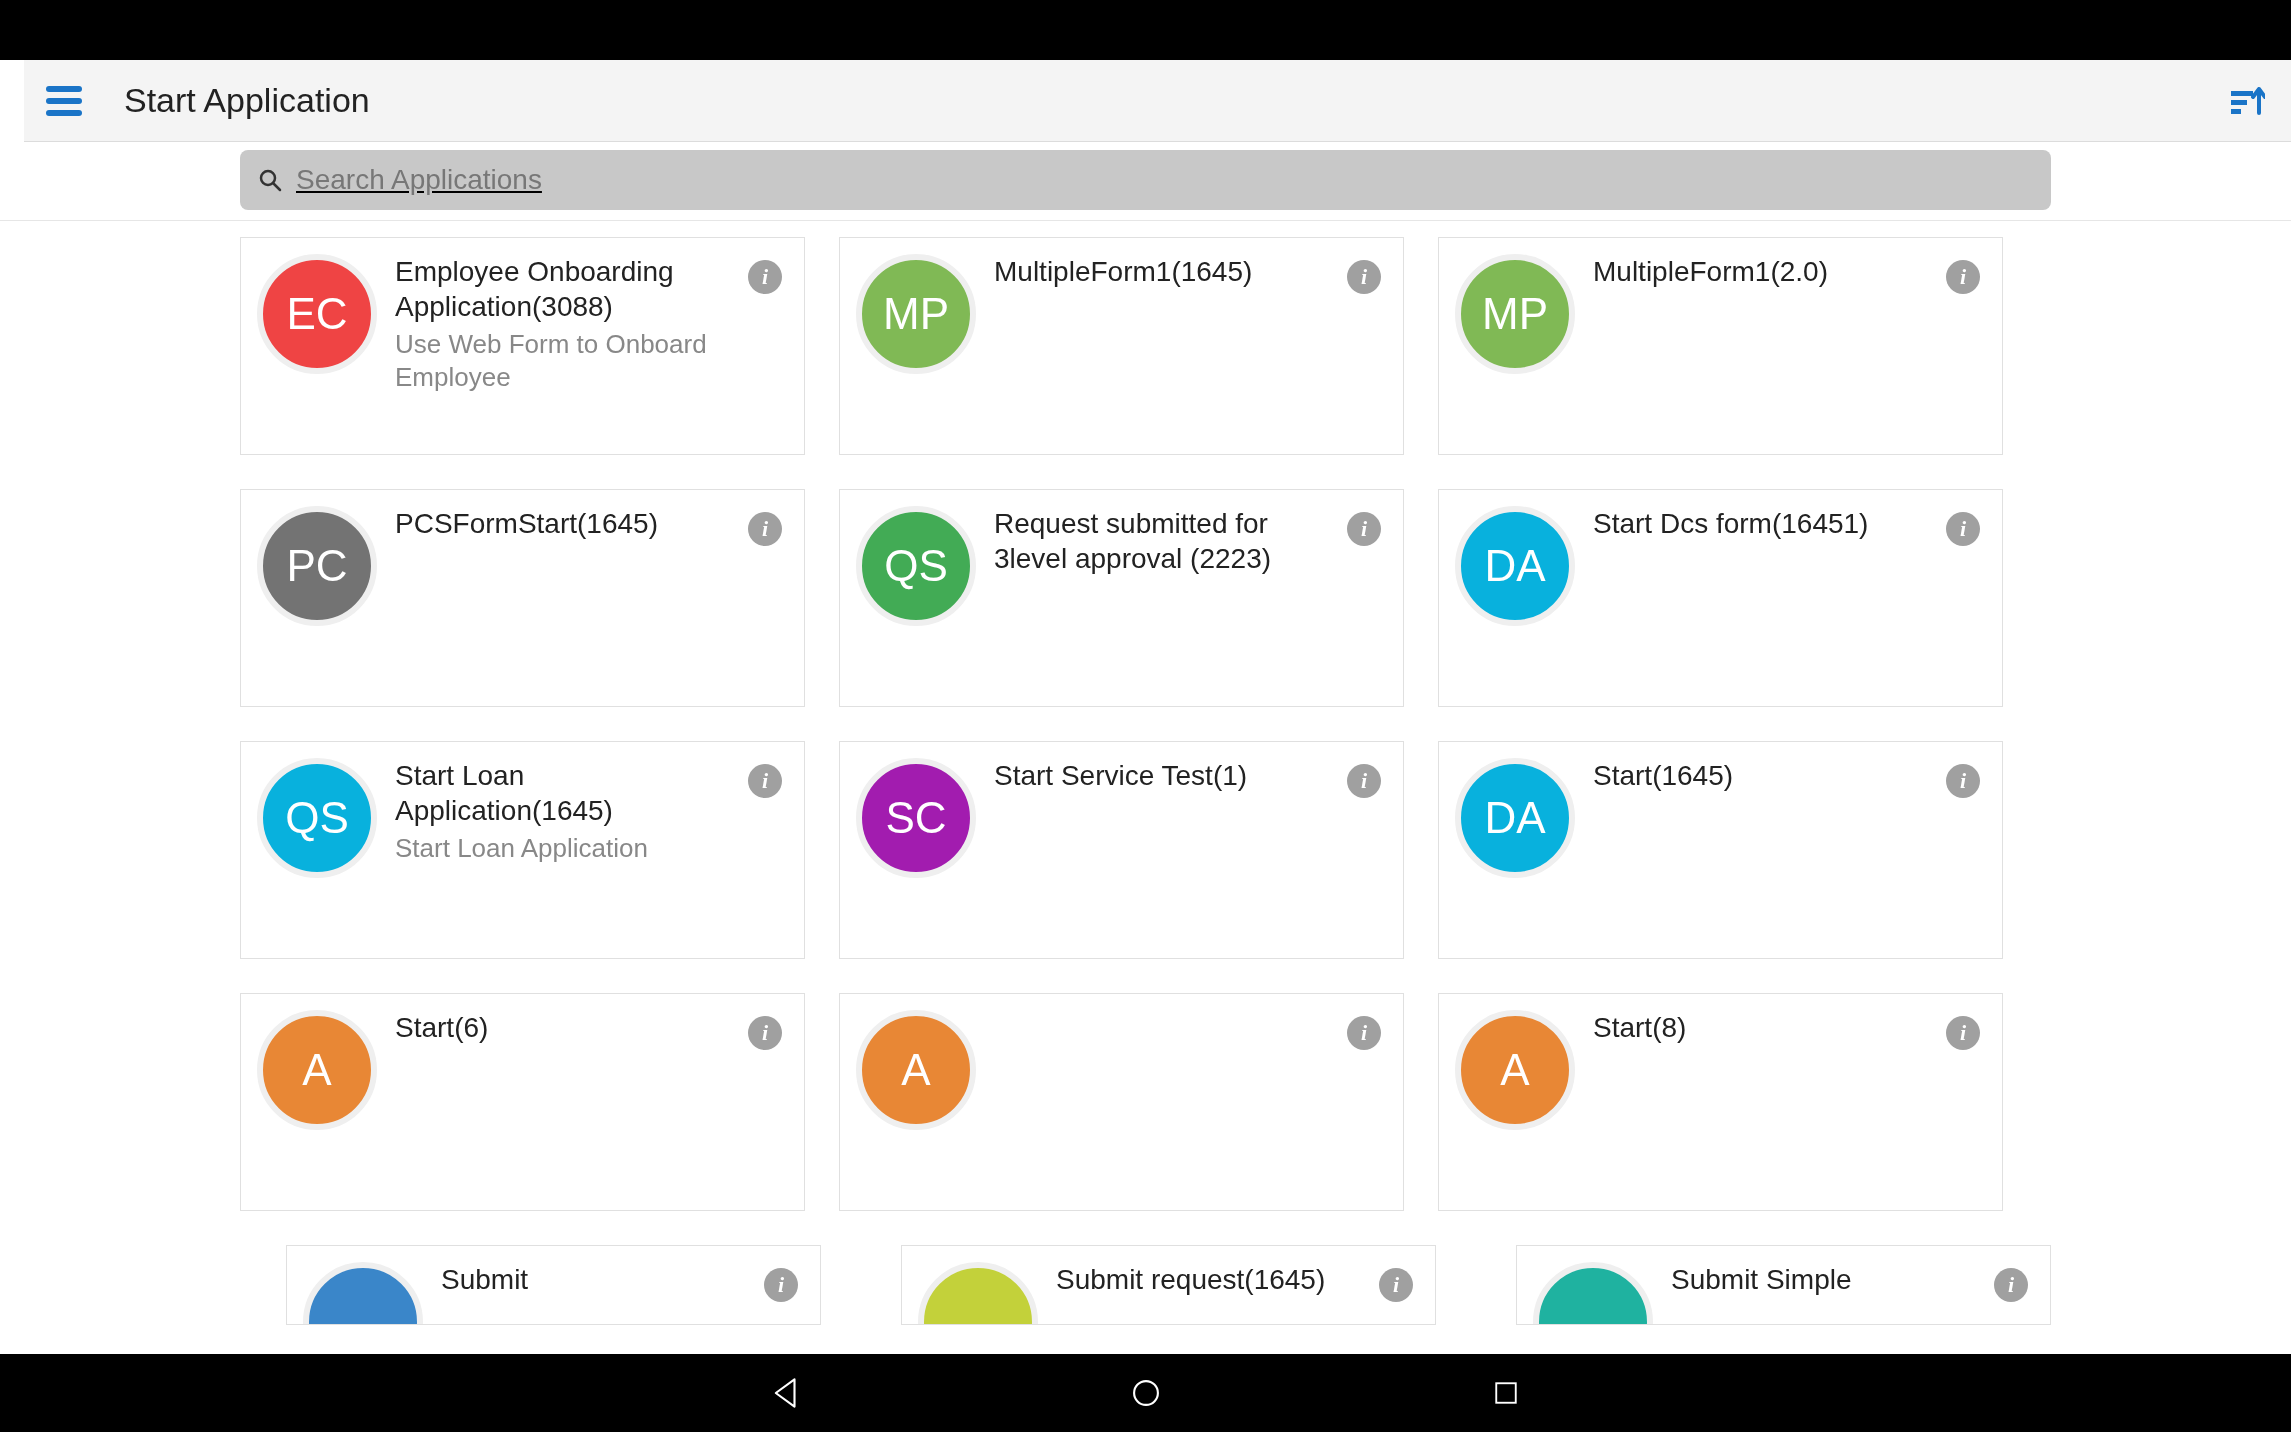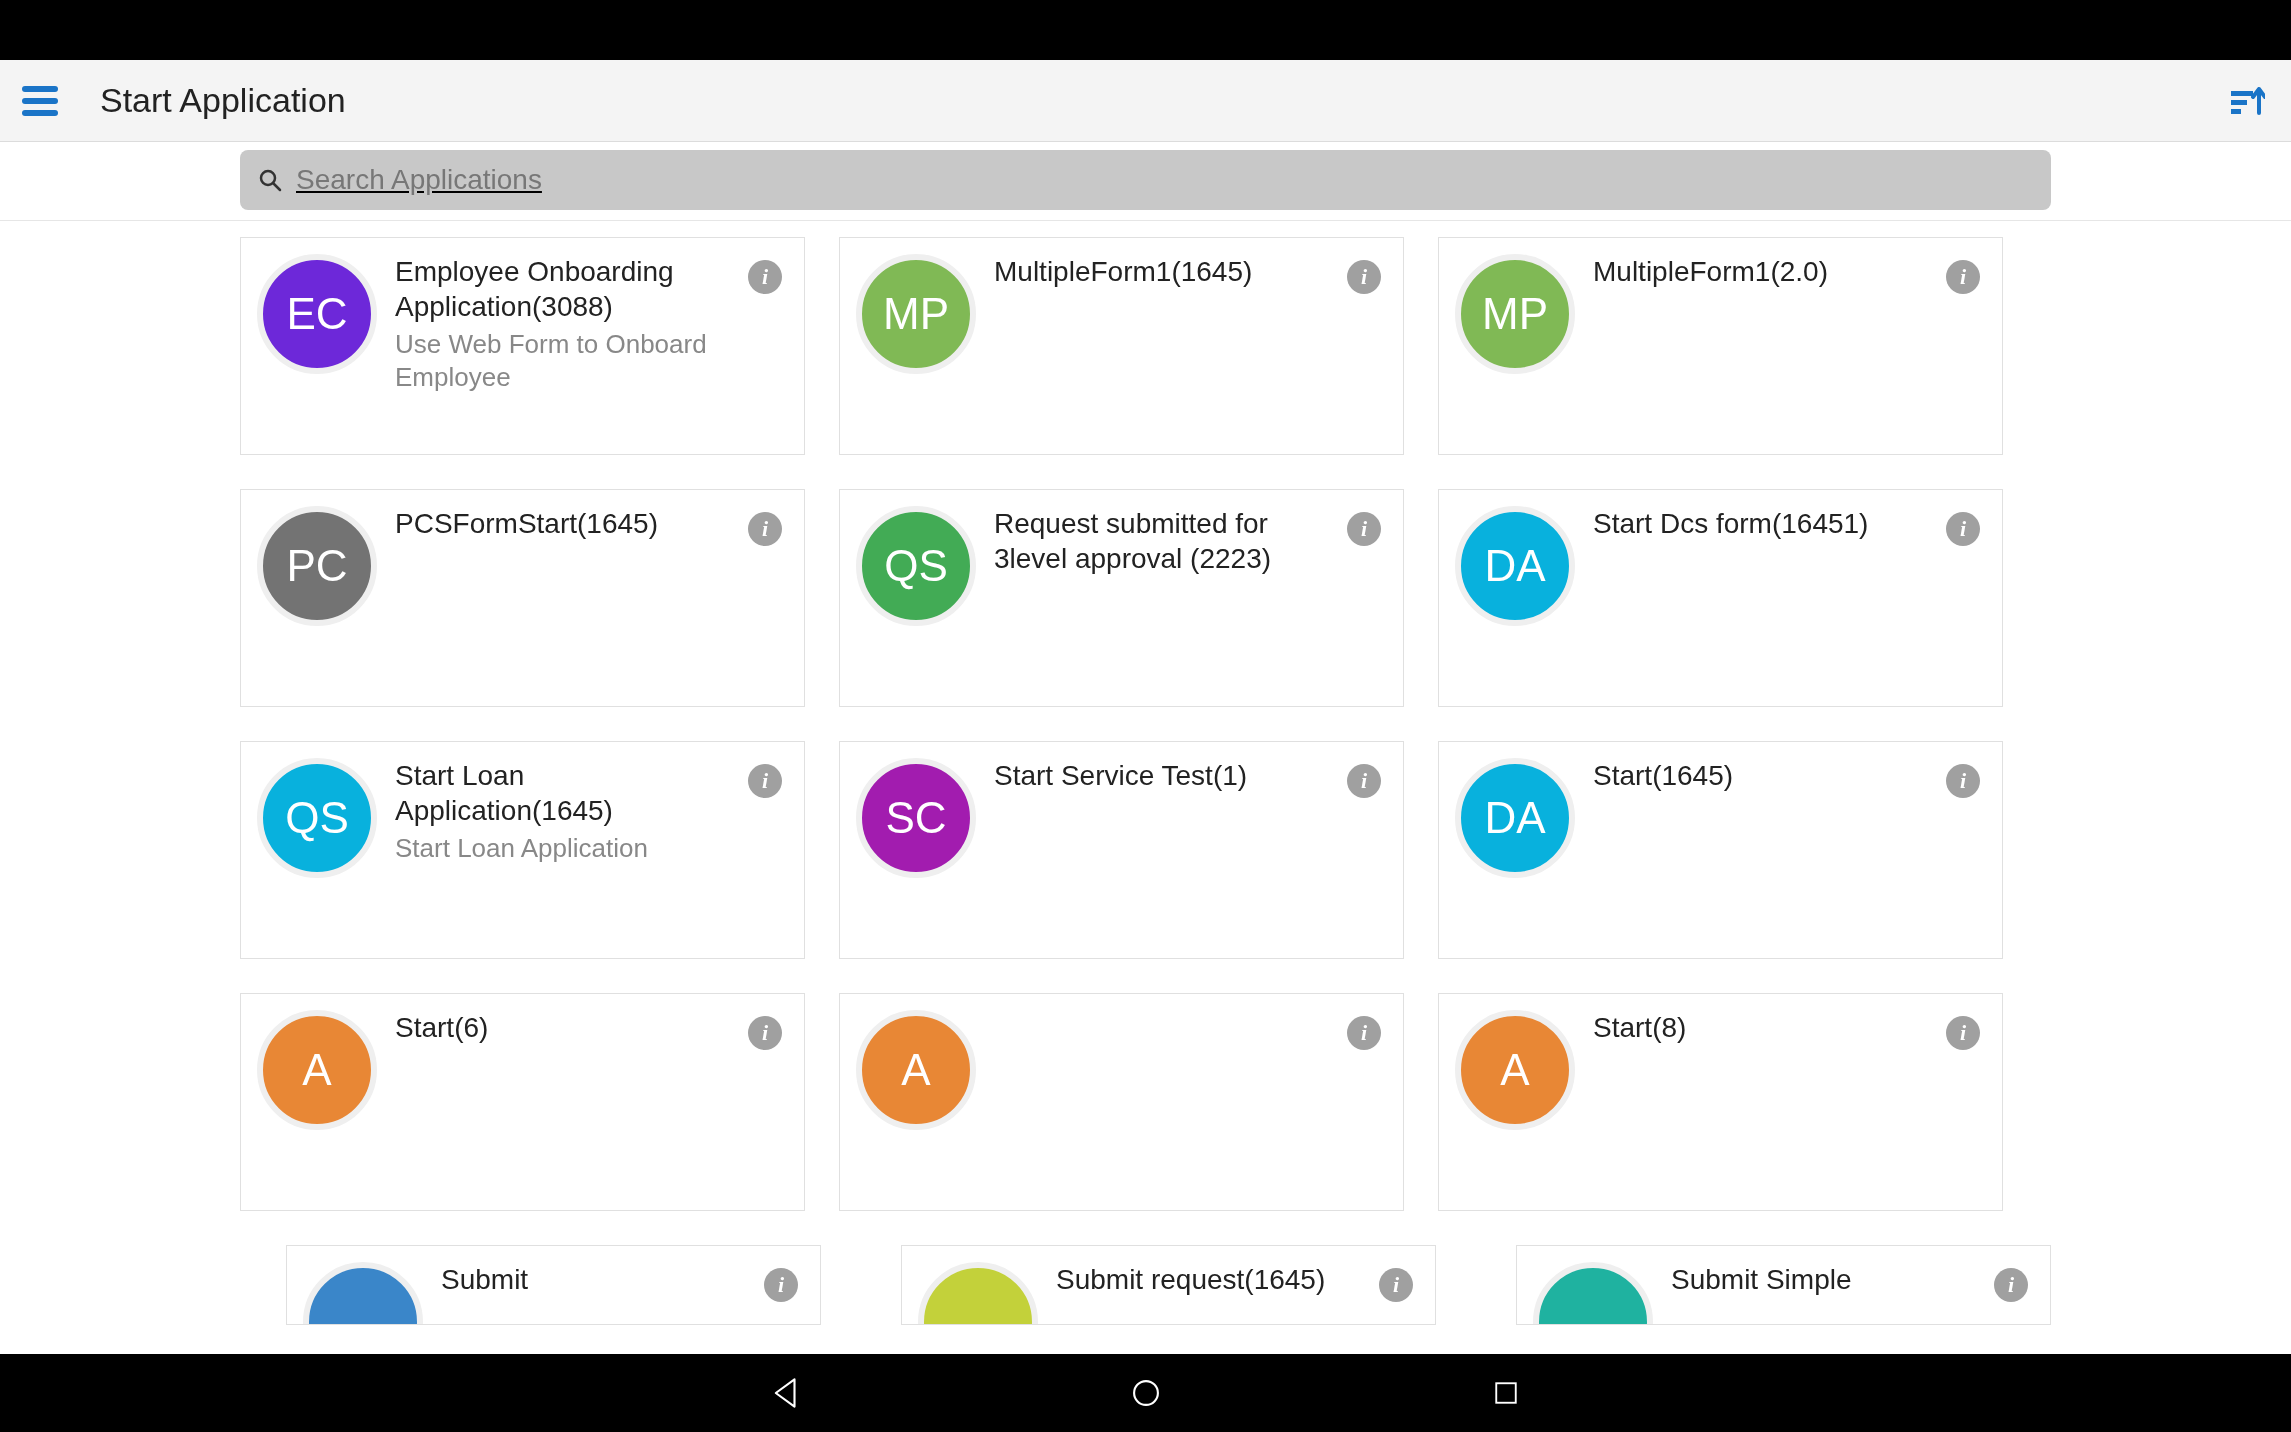--- a/index.html
+++ b/index.html
@@ -8,20 +8,21 @@
 
   .status-bar-top { height: 60px; background: #000; }
 
   .app-bar {
     height: 82px;
     background: #f4f4f4;
     border-bottom: 1px solid #dcdcdc;
     display: flex;
     align-items: center;
     padding: 0 14px;
+    margin-left: 24px;
   }
   .hamburger-icon { width: 36px; height: 30px; cursor: pointer; margin-right: 42px; margin-left: 8px; }
   .hamburger-icon div { height: 6px; background: #1a74c7; border-radius: 3px; margin-bottom: 6px; }
   .app-title { font-size: 34px; color: #222; font-weight: 400; flex: 1; }
   .sort-icon { width: 36px; height: 36px; margin-right: 12px; cursor: pointer; }
 
   .search-row { padding: 8px 240px 0 240px; border-bottom: 1px solid #e6e6e6; }
   .search-box {
     background: #c8c8c8;
     border-radius: 8px;
@@ -110,21 +111,21 @@
         <line x1="15" y1="15" x2="22" y2="22" stroke="#333" stroke-width="2.5" stroke-linecap="round"></line>
       </svg>
       <input class="search-input" type="text" placeholder="Search Applications" style="">
     </div>
   </div>
 
   <div class="grid-wrap">
     <div id="grid-container">
         <div class="grid-row">
           <div class="card">
-            <div class="avatar" style="background: #6d28d9;">EC</div>
+            <div class="avatar" style="background: #ef4444;">EC</div>
             <div class="card-body">
               <div class="card-title">Employee Onboarding Application(3088)</div>
               <div class="card-sub">Use Web Form to Onboard Employee</div>
             </div>
             <div class="info-icon">i</div>
           </div>
           <div class="card">
             <div class="avatar" style="background: rgb(128, 185, 85);">MP</div>
             <div class="card-body">
               <div class="card-title">MultipleForm1(1645)</div>

